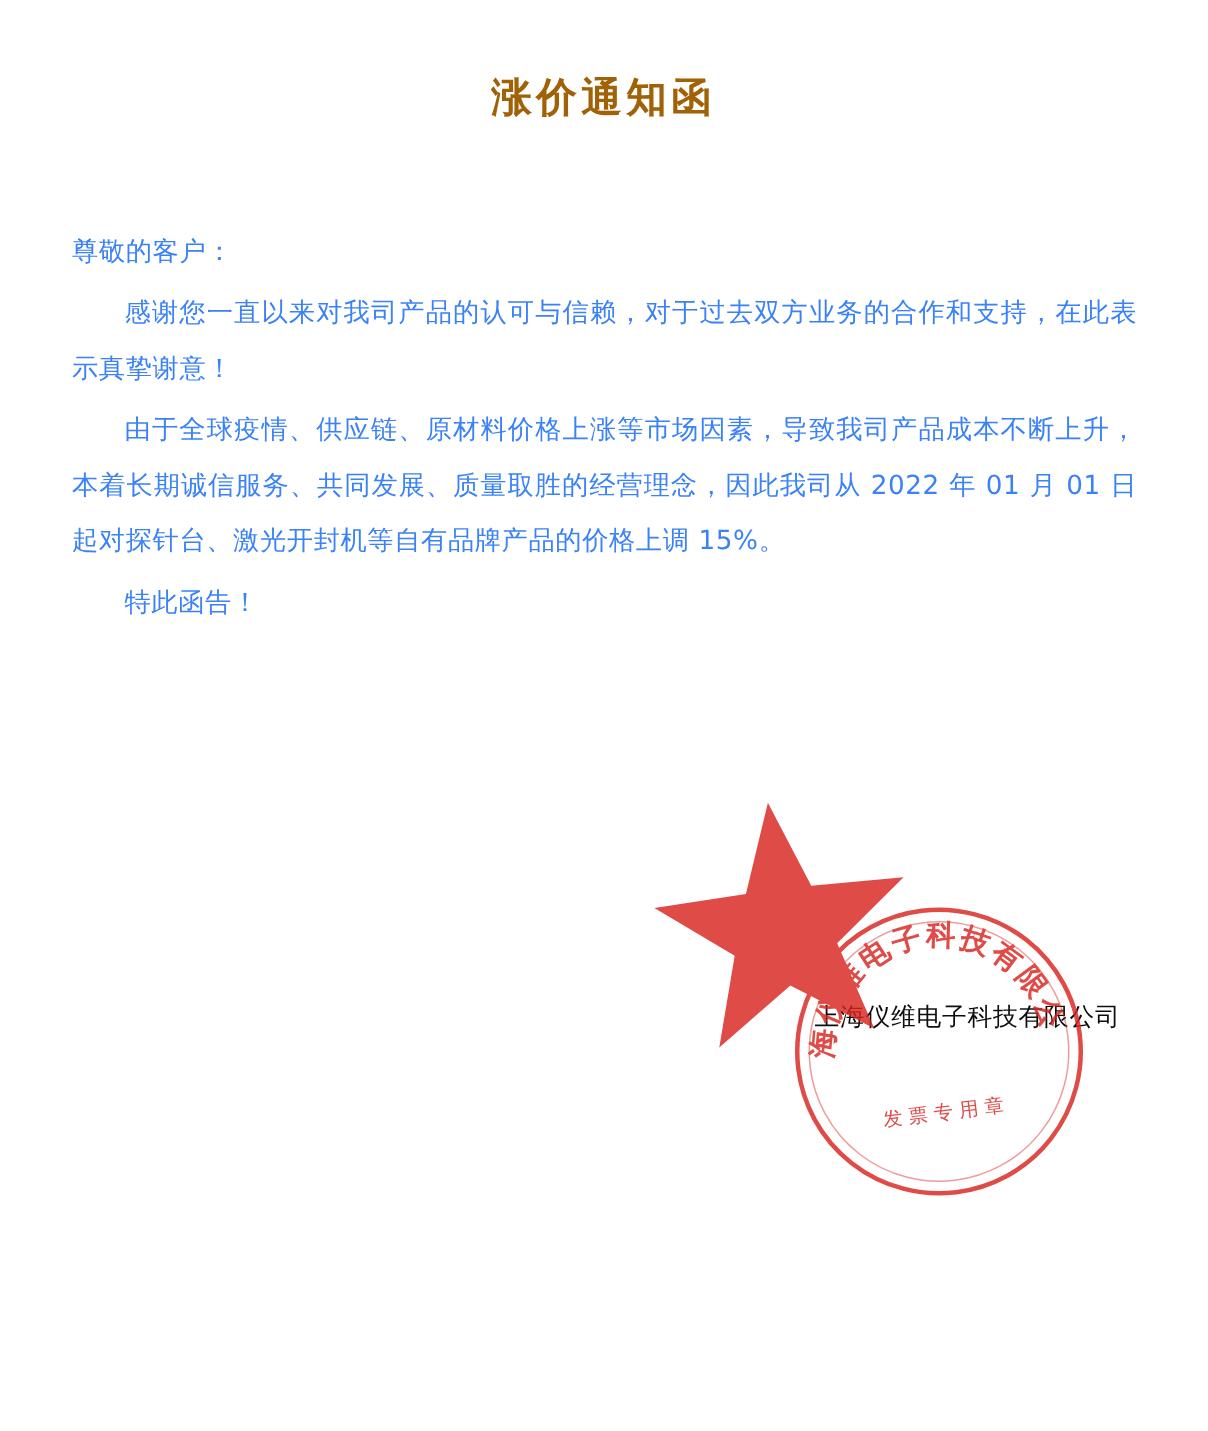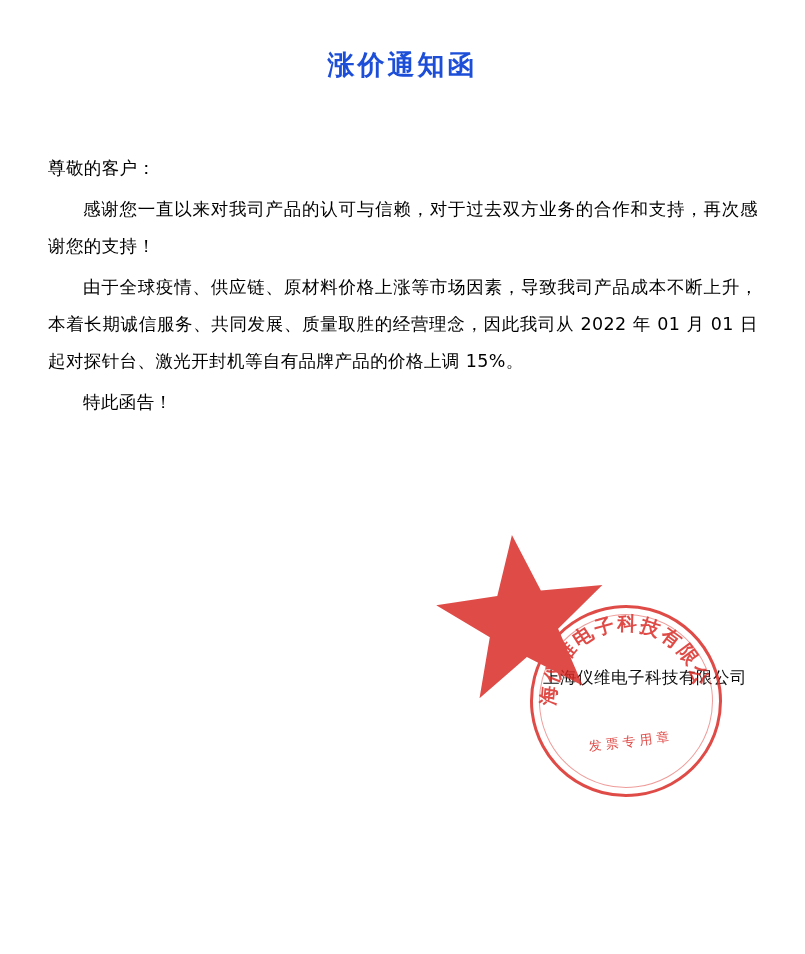--- a/index.html
+++ b/index.html
@@ -23,33 +23,33 @@
   .doc-title {
     position: absolute;
     top: 47px;
     left: 0;
     width: 805px;
     text-align: center;
     font-family: "DejaVu Serif", "Liberation Serif", serif;
     font-weight: bold;
     font-size: 27px;
     letter-spacing: 3px;
-    color: #1d4ed8;
+    color: #a16207;
   }
   .body-block {
     position: absolute;
     top: 150px;
     left: 48px;
     width: 710px;
   }
   .para {
     font-size: 17.5px;
     line-height: 37px;
     letter-spacing: 0.4px;
-    color: #000000;
+    color: #3b82f6;
     text-align: justify;
     margin: 0 0 2px 0;
     font-family: "DejaVu Sans", "Liberation Sans", sans-serif;
   }
   .indent {
     text-indent: 35px;
   }
   .gap-small { margin-bottom: 4px; }
   .gap-med { margin-bottom: 10px; }
 
@@ -120,21 +120,21 @@
 </style>
 </head>
 <body>
 
 <div class="page">
 
   <div class="doc-title">涨价通知函</div>
 
   <div class="body-block">
     <p class="para gap-small">尊敬的客户：</p>
-    <p class="para indent gap-small">感谢您一直以来对我司产品的认可与信赖，对于过去双方业务的合作和支持，再次感谢您的支持！</p>
+    <p class="para indent gap-small">感谢您一直以来对我司产品的认可与信赖，对于过去双方业务的合作和支持，在此表示真挚谢意！</p>
     <p class="para indent gap-small">由于全球疫情、供应链、原材料价格上涨等市场因素，导致我司产品成本不断上升，本着长期诚信服务、共同发展、质量取胜的经营理念，因此我司从 2022 年 01 月 01 日起对探针台、激光开封机等自有品牌产品的价格上调 15%。</p>
     <p class="para indent gap-small">特此函告！</p>
   </div>
 
   <div class="sign-block">
     <div class="sign-line">上海仪维电子科技有限公司</div>
   </div>
 
   <div class="stamp">
     <div class="stamp-inner"></div>

